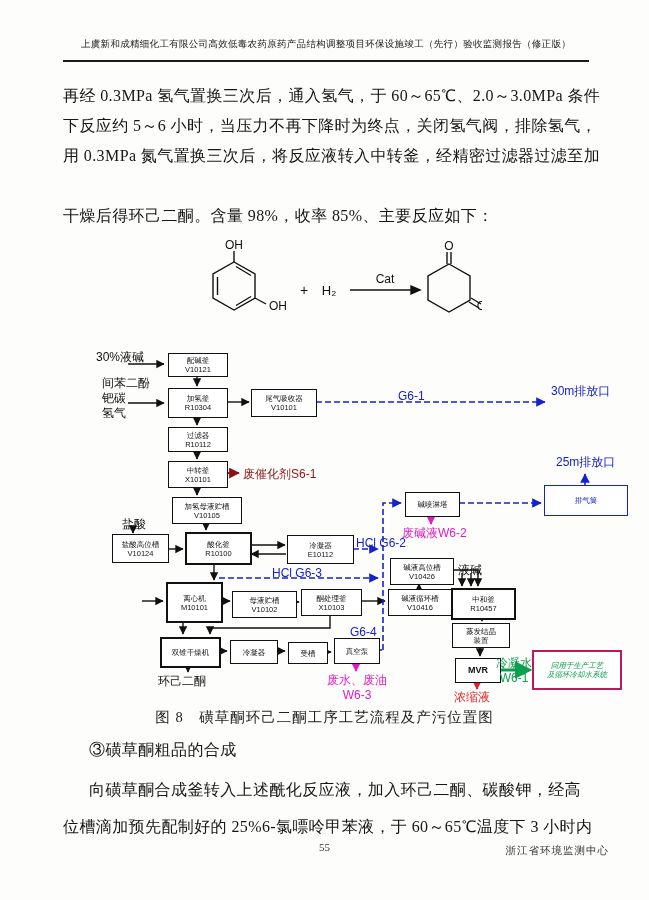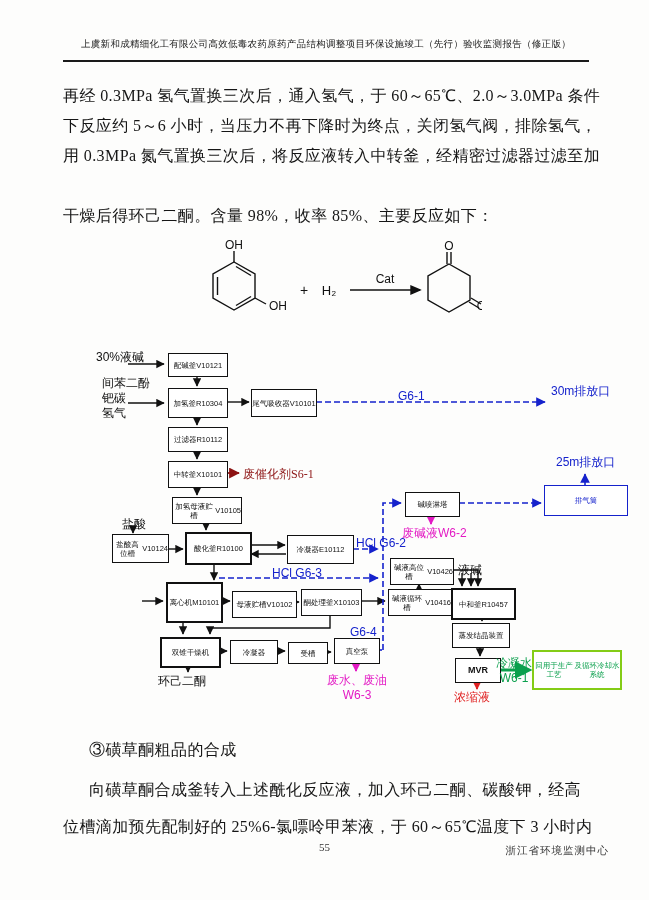--- a/index.html
+++ b/index.html
@@ -23,36 +23,36 @@
     position:absolute;left:0;top:708px;width:649px;text-align:center;
     font-size:14.5px;letter-spacing:1px;color:#222;
   }
   .footer-page{position:absolute;left:0;top:841px;width:649px;text-align:center;font-size:11px;color:#333;}
   .footer-org{position:absolute;right:40px;top:844px;font-size:10.5px;color:#333;letter-spacing:1px;}
   
   .diag{position:absolute;left:0;top:0;width:649px;height:900px;}
   .box{
     position:absolute;border:1.5px solid #111;background:#fff;
     font-family:"Liberation Sans",sans-serif;font-size:7.5px;line-height:1.2;
-    display:flex;align-items:center;justify-content:center;
+    display:flex;flex-direction:column;align-items:center;justify-content:center;
     text-align:center;color:#111;z-index:3;letter-spacing:0;
   }
   .box.bold{border-width:2.2px;}
   .box.blue{border-color:#1522cc;color:#1522cc;font-family:Liberation Serif, serif;}
-  .box.green{border:2px solid #84cc16;color:#0ba04d;}
+  .box.green{border:2px solid #be185d;color:#0ba04d;font-style:italic;}
   .lbl{
     position:absolute;font-family:"Liberation Sans",sans-serif;font-size:12px;
     line-height:1.25;color:#111;white-space:pre-line;z-index:3;
   }
   .lbl.c{text-align:center;}
   .blue{color:#1522cc;}
   .magenta{color:#e31bc4;}
   .green{color:#0ba04d;}
   .red{color:#e02222;}
-  .darkred{color:#8c1212;font-family:Liberation Serif, serif;}
+  .darkred{color:#8c1212;}
   svg.overlay{position:absolute;left:0;top:0;z-index:2;}
   svg.rx{position:absolute;left:192px;top:240px;z-index:2;}
 </style>
 </head>
 <body>
 
 <div class="page">
 
   <div class="hdr">上虞新和成精细化工有限公司高效低毒农药原药产品结构调整项目环保设施竣工（先行）验收监测报告（修正版）</div>
 
@@ -274,20 +274,21 @@
     <div class="lbl magenta" style="left:402px;top:526px">废碱液W6-2</div>
     <div class="lbl" style="left:458px;top:563px">液碱</div>
     <div class="lbl" style="left:158px;top:674px;width:64px">环己二酮</div>
     <div class="lbl magenta c" style="left:316px;top:673px;width:82px">废水、废油
 W6-3</div>
     <div class="lbl green c" style="left:496px;top:656px;width:36px">冷凝水
 W6-1</div>
     <div class="lbl red" style="left:454px;top:690px">浓缩液</div>
   </div>
 
+  <div class="caption">图 8　磺草酮环己二酮工序工艺流程及产污位置图</div>
 
   <div class="bodyline indent" style="top:780px">向磺草酮合成釜转入上述酰化反应液，加入环己二酮、碳酸钾，经高</div>
   <div class="bodyline indent" style="top:740px">③磺草酮粗品的合成</div>
   <div class="bodyline" style="top:817px">位槽滴加预先配制好的 25%6-氯嘌呤甲苯液，于 60～65℃温度下 3 小时内</div>
 
   <div class="footer-page">55</div>
   <div class="footer-org">浙江省环境监测中心</div>
 
 </div>
 

